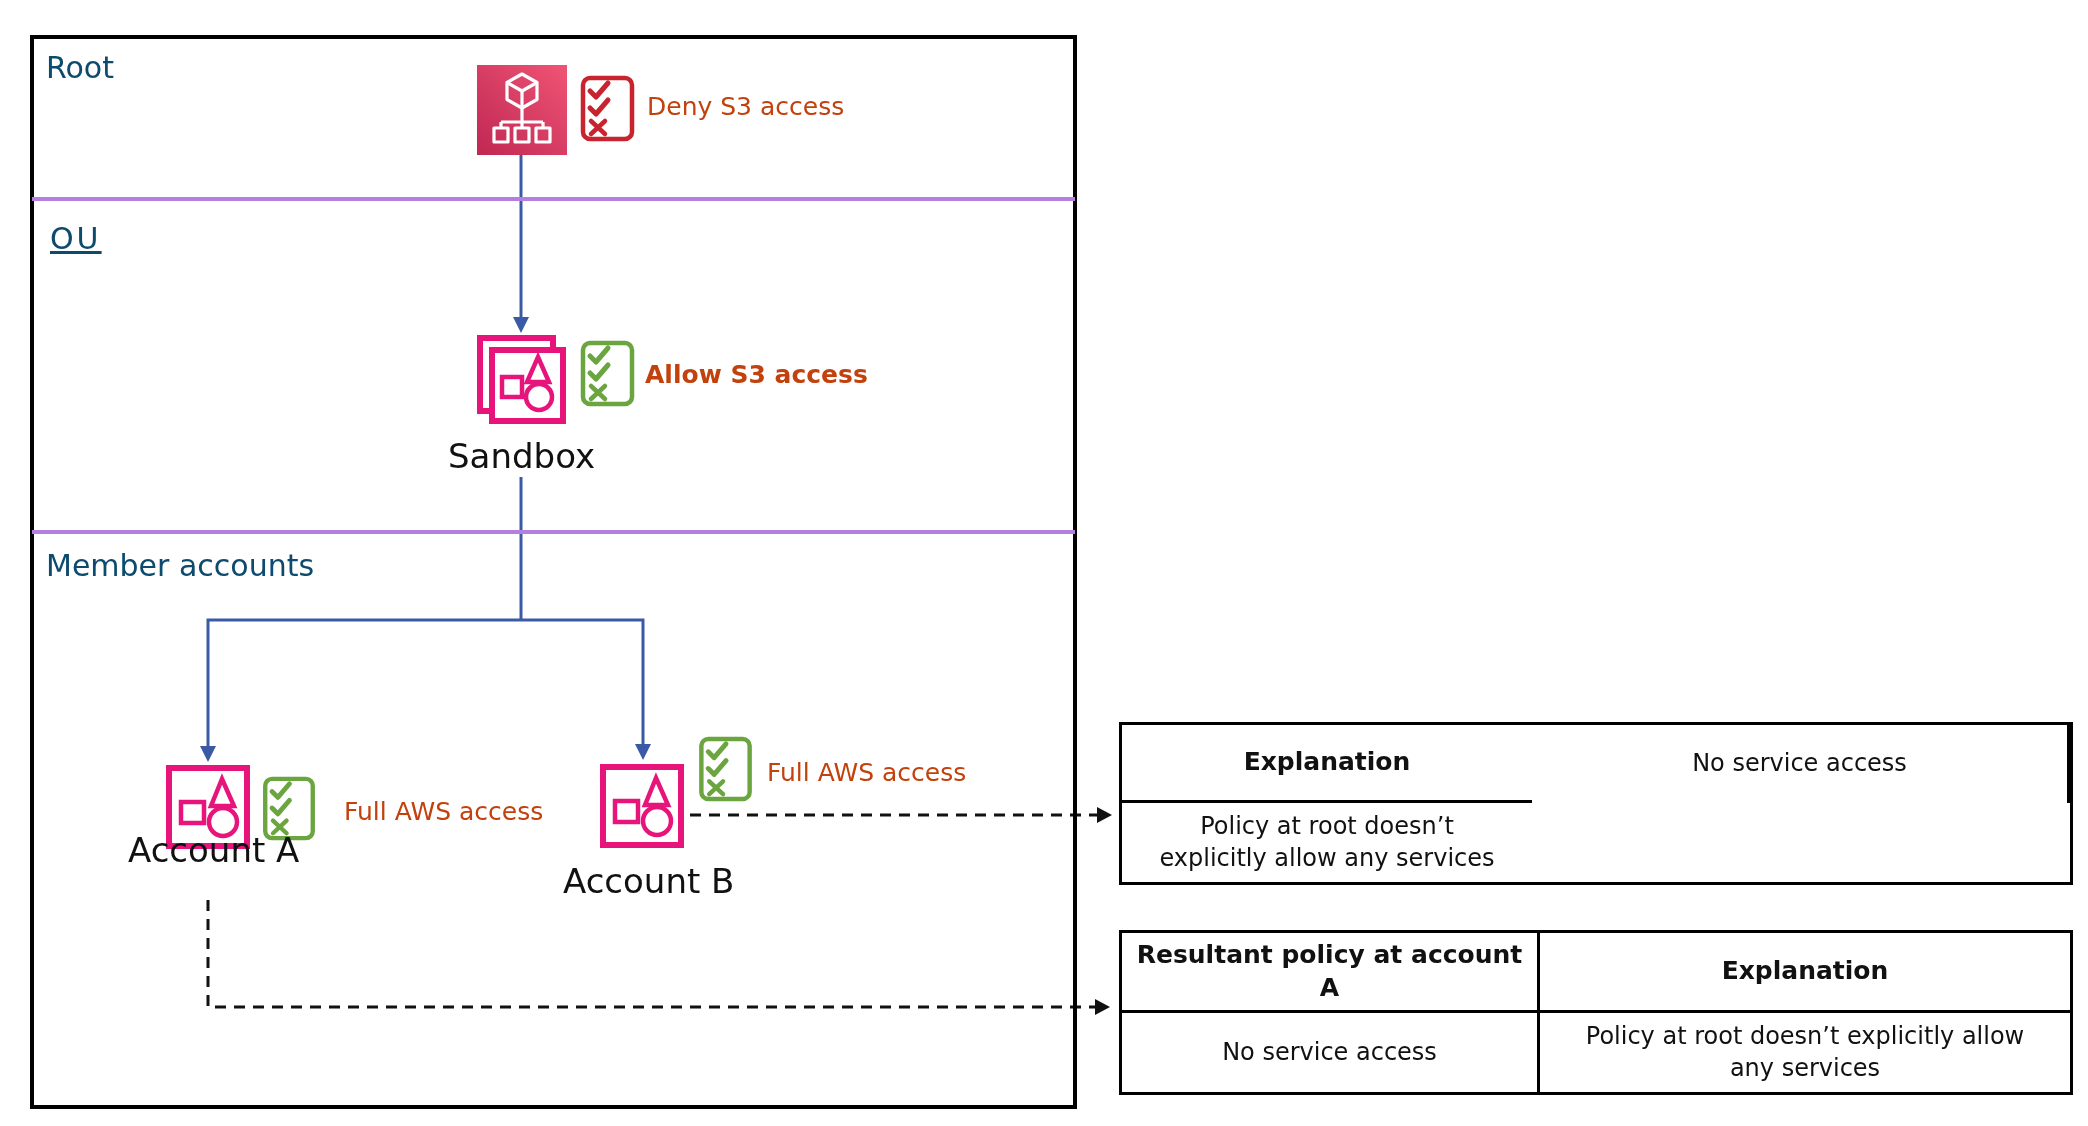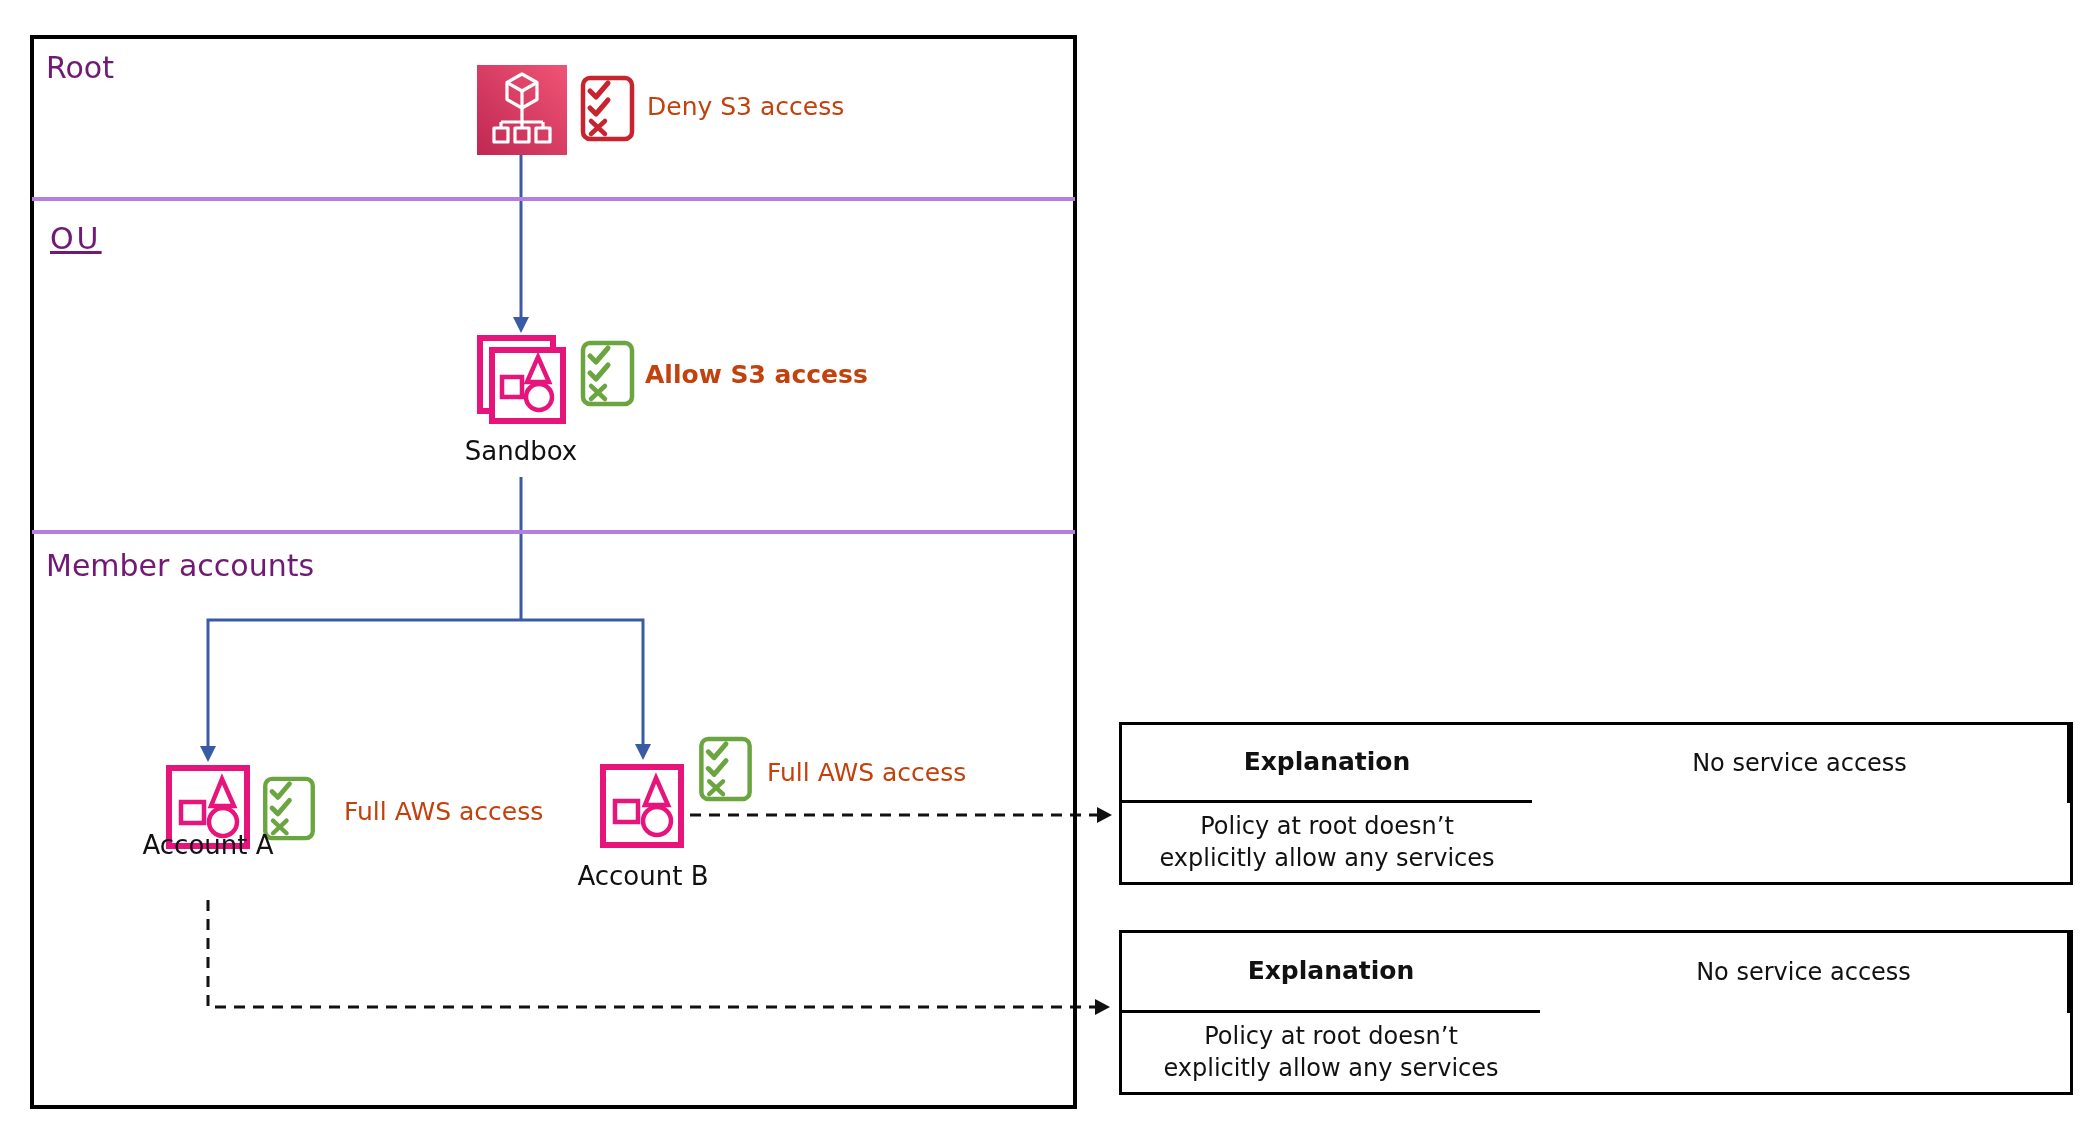--- a/index.html
+++ b/index.html
@@ -4,22 +4,22 @@
 <style>
   html,body{margin:0;padding:0;background:#fff;}
   .canvas{
     position:relative;width:2088px;height:1126px;background:#fff;overflow:hidden;
     font-family:"DejaVu Sans","Liberation Sans",sans-serif;color:#111;
   }
   .abs{position:absolute;}
   
   .org-frame{left:30px;top:35px;width:1047px;height:1074px;border:4px solid #000;box-sizing:border-box;}
   .divider{left:32px;width:1043px;height:4px;background:#b57fe1;}
-  .section-label{font-size:30px;font-weight:500;color:#701a75;white-space:nowrap;}
-  .node-label{font-size:26px;color:#111;text-align:center;white-space:nowrap;}
+  .section-label{font-size:30px;font-weight:500;color:#0c4a6e;white-space:nowrap;}
+  .node-label{font-size:34px;color:#111;text-align:center;white-space:nowrap;}
   .annotation{font-size:25px;color:#c2410c;white-space:nowrap;}
   
   .policy-table{width:954px;border:3px solid #000;box-sizing:border-box;display:grid;background:#fff;}
   .pt-cell{display:flex;align-items:center;justify-content:center;text-align:center;font-size:24px;line-height:1.3;box-sizing:border-box;padding:4px 10px;}
   .pt-head{font-weight:bold;font-size:25px;}
   .br{border-right:3px solid #000;}
   .bb{border-bottom:3px solid #000;}
   svg{display:block;}
   .conn{pointer-events:none;}
 </style>
@@ -179,18 +179,19 @@
   <div class="abs annotation" style="left:767px;top:758px;">Full AWS access</div>
   <div class="abs node-label" style="left:563px;top:861px;width:160px;">Account B</div>
 
   <div class="abs policy-table" style="left:1119px;top:722px;height:163px;grid-template-columns:410px 1fr;grid-template-rows:78px 1fr;">
     <div class="pt-cell pt-head bb">Explanation</div>
     <div class="pt-cell br">No service access</div>
     <div class="pt-cell" style="padding:4px 30px;">Policy at root doesn’t explicitly allow any services</div>
   </div>
 
   <div class="abs policy-table" style="left:1119px;top:930px;height:165px;grid-template-columns:418px 1fr;grid-template-rows:80px 1fr;">
+    <div class="pt-cell pt-head br bb">Resultant policy at account A</div>
     <div class="pt-cell pt-head bb">Explanation</div>
     <div class="pt-cell br">No service access</div>
     <div class="pt-cell" style="padding:4px 30px;">Policy at root doesn’t explicitly allow any services</div>
   </div>
 
 </div>
 
 </body></html>

